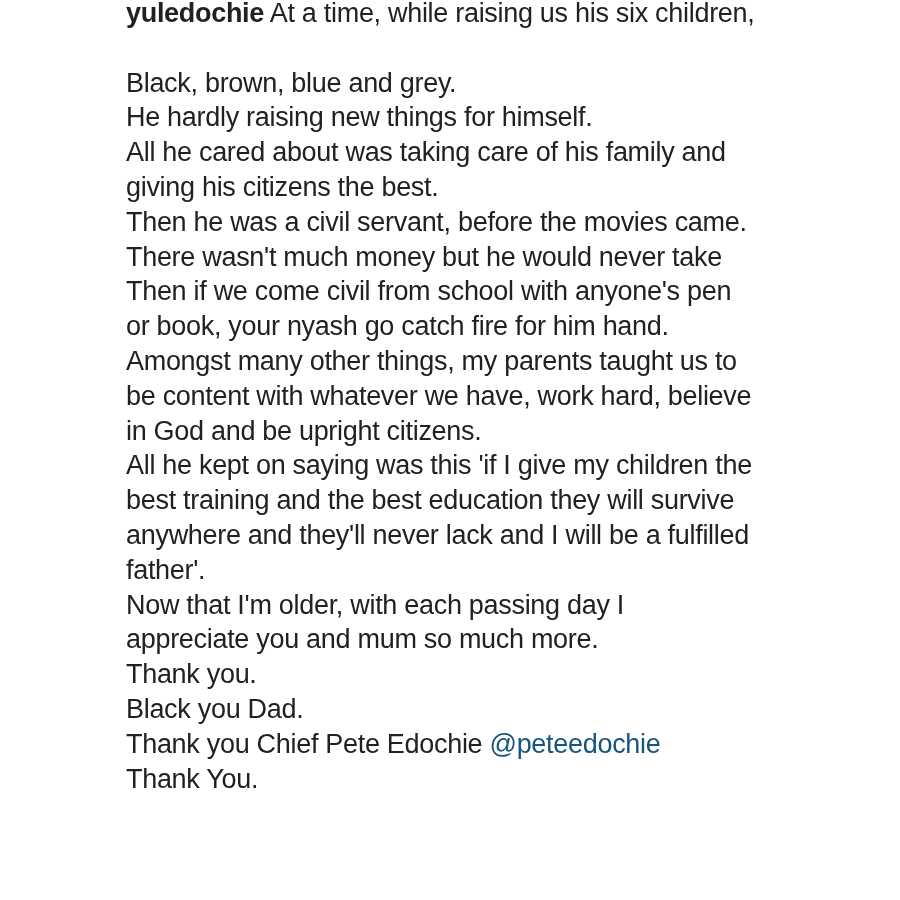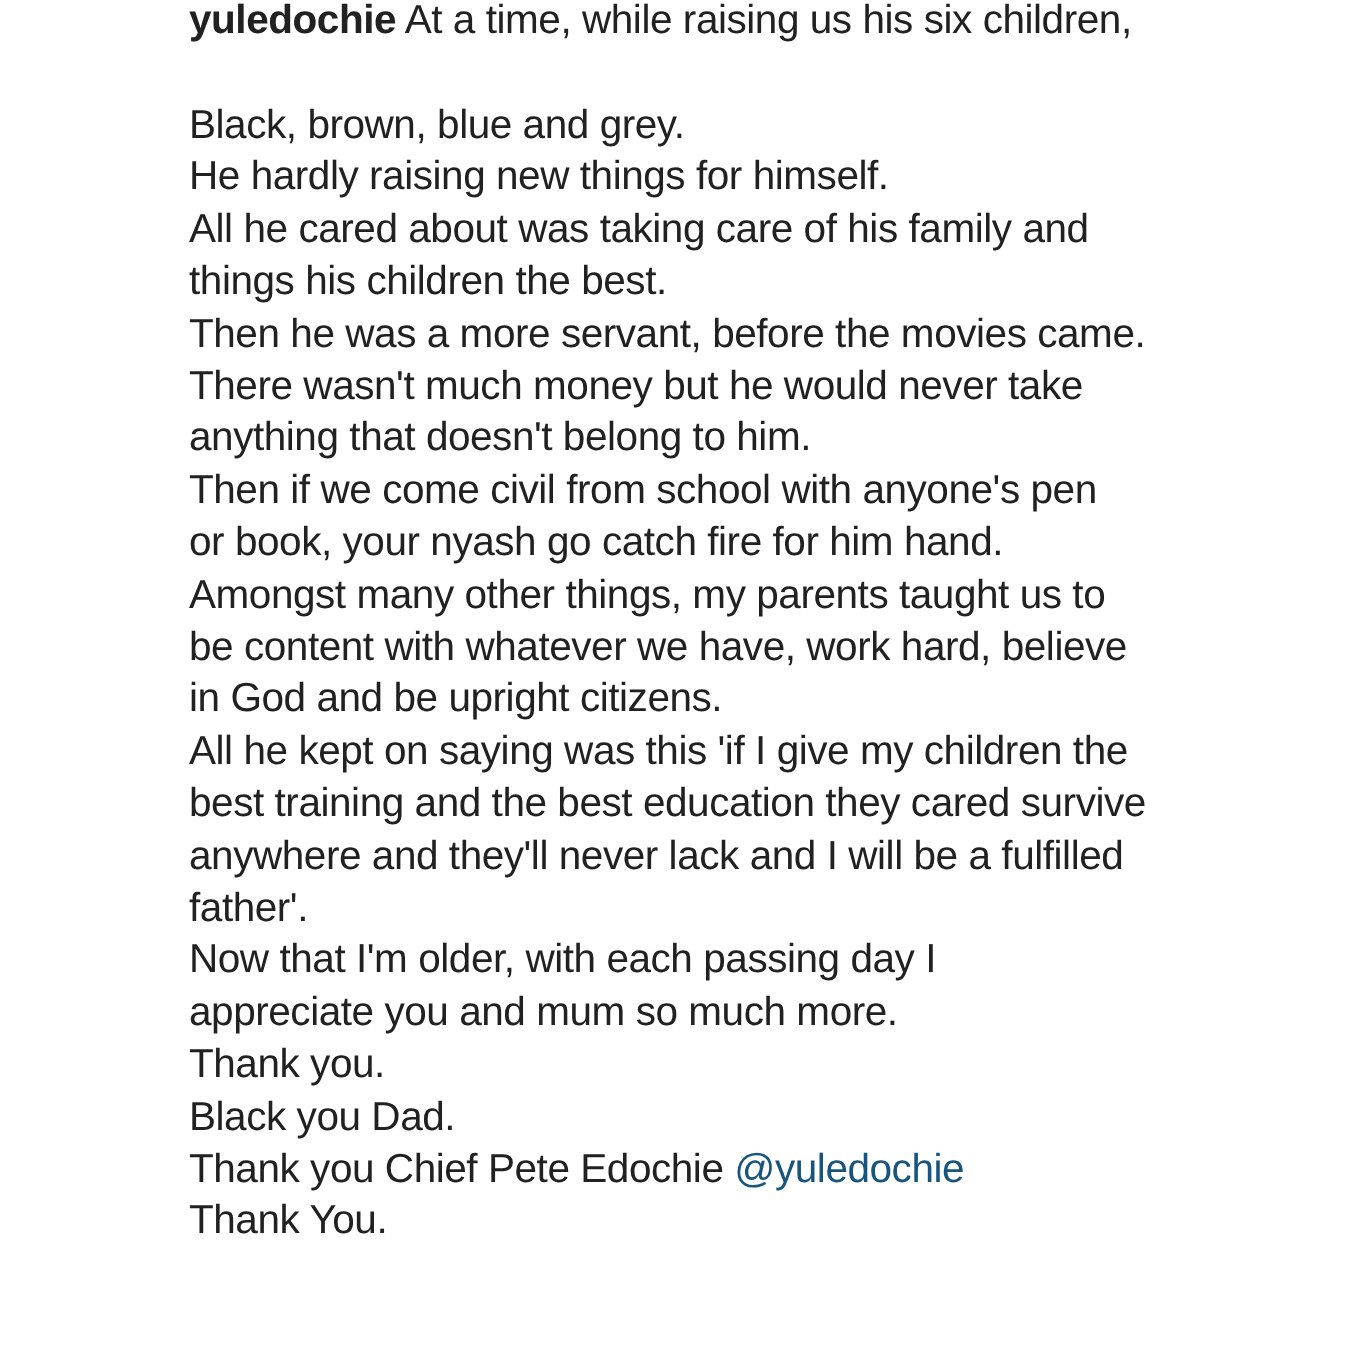--- a/index.html
+++ b/index.html
@@ -45,37 +45,36 @@
   <div class="line">
     <span class="username">yuledochie</span><span> At a time, while raising us his six children,</span>
   </div>
 
 
   <div class="line blank"></div>
 
   <div class="line">Black, brown, blue and grey.</div>
   <div class="line">He hardly raising new things for himself.</div>
   <div class="line">All he cared about was taking care of his family and</div>
-  <div class="line">things his children the best.</div>
-  <div class="line">Then he was a more servant, before the movies came.</div>
+  <div class="line">giving his citizens the best.</div>
+  <div class="line">Then he was a civil servant, before the movies came.</div>
   <div class="line">There wasn't much money but he would never take</div>
-  <div class="line">anything that doesn't belong to him.</div>
   <div class="line">Then if we come civil from school with anyone's pen</div>
   <div class="line">or book, your nyash go catch fire for him hand.</div>
   <div class="line">Amongst many other things, my parents taught us to</div>
   <div class="line">be content with whatever we have, work hard, believe</div>
   <div class="line">in God and be upright citizens.</div>
   <div class="line">All he kept on saying was this 'if I give my children the</div>
-  <div class="line">best training and the best education they cared survive</div>
+  <div class="line">best training and the best education they will survive</div>
   <div class="line">anywhere and they'll never lack and I will be a fulfilled</div>
   <div class="line">father'.</div>
   <div class="line">Now that I'm older, with each passing day I</div>
   <div class="line">appreciate you and mum so much more.</div>
   <div class="line">Thank you.</div>
   <div class="line">Black you Dad.</div>
 
   <div class="line">
-    <span>Thank you Chief Pete Edochie </span><span class="mention">@yuledochie</span>
+    <span>Thank you Chief Pete Edochie </span><span class="mention">@peteedochie</span>
   </div>
 
   <div class="line">Thank You.</div>
 
 </div>
 
 </body></html>

